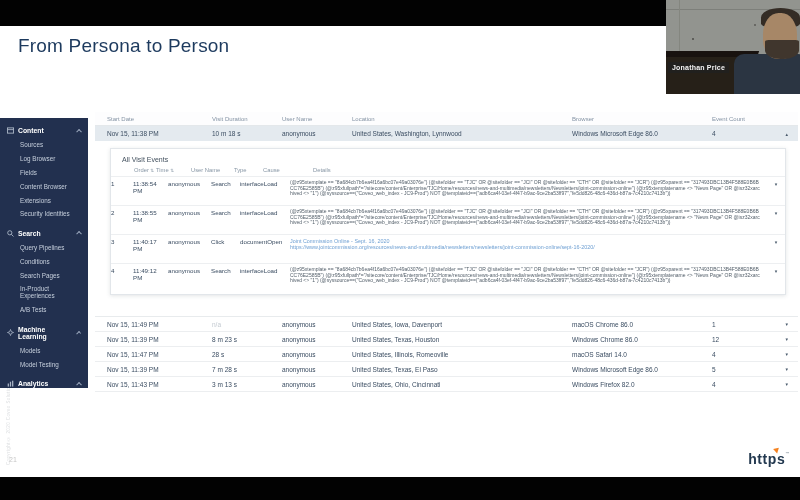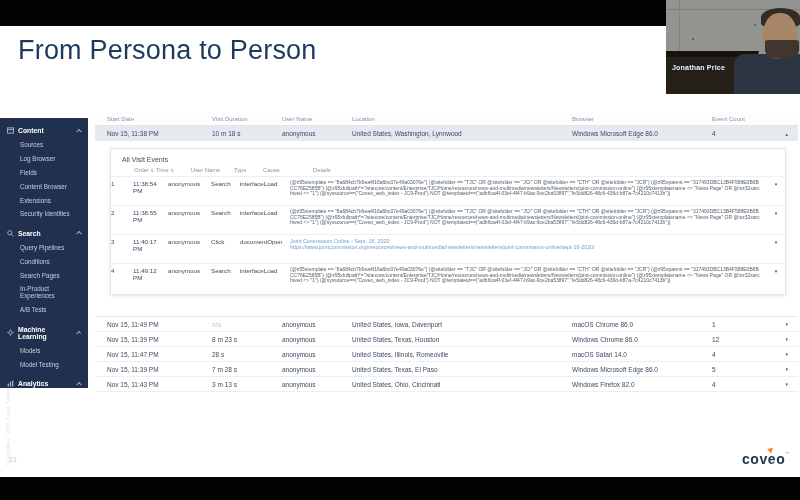--- a/index.html
+++ b/index.html
@@ -4,21 +4,21 @@
 <style>
   * { margin:0; padding:0; box-sizing:border-box; }
   body {
     width:800px; height:500px; position:relative; overflow:hidden;
     background:#000; font-family:"Liberation Sans","DejaVu Sans",sans-serif;
   }
   .topbar { position:absolute; left:0; top:0; width:800px; height:26px; background:#020202; z-index:3; }
   .bottombar { position:absolute; left:0; top:477px; width:800px; height:23px; background:#020202; z-index:3; }
   .slide { position:absolute; left:0; top:26px; width:800px; height:451px; background:#ffffff; z-index:1; }
 
-  .slide-title { position:absolute; left:18px; top:9px; font-size:27px; color:#1d3a5e; letter-spacing:.2px; }
+  .slide-title { position:absolute; left:18px; top:9px; font-size:19px; color:#1d3a5e; letter-spacing:.2px; }
 
   .copyright-vert {
     position:absolute; left:6px; top:345px; font-size:4.5px; color:#dcdee0;
     writing-mode:vertical-rl; transform:rotate(180deg); letter-spacing:.4px;
   }
   .page-num { position:absolute; left:9px; top:430px; font-size:7px; color:#c7c7c7; }
 
   
   .sidebar {
     position:absolute; left:0; top:92px; width:88px; height:270px;
@@ -310,21 +310,21 @@
       <span>3 m 13 s</span>
       <span>anonymous</span>
       <span>United States, Ohio, Cincinnati</span>
       <span>Windows Firefox 82.0</span>
       <span>4</span>
       <span class="chev-cell">▾</span>
     </div>
   </div>
 
   <div class="logo">
-    <span class="logo-mark"></span><span>coveo</span><span class="tm">™</span>
+    <span class="logo-mark"></span><span>https</span><span class="tm">™</span>
   </div>
 </div>
 
 <div class="webcam">
   <div class="wall-seam-h"></div>
   <div class="wall-seam-v"></div>
   <div class="wall-dot1"></div>
   <div class="wall-dot2"></div>
   <div class="desk-top"></div>
   <div class="desk"></div>

